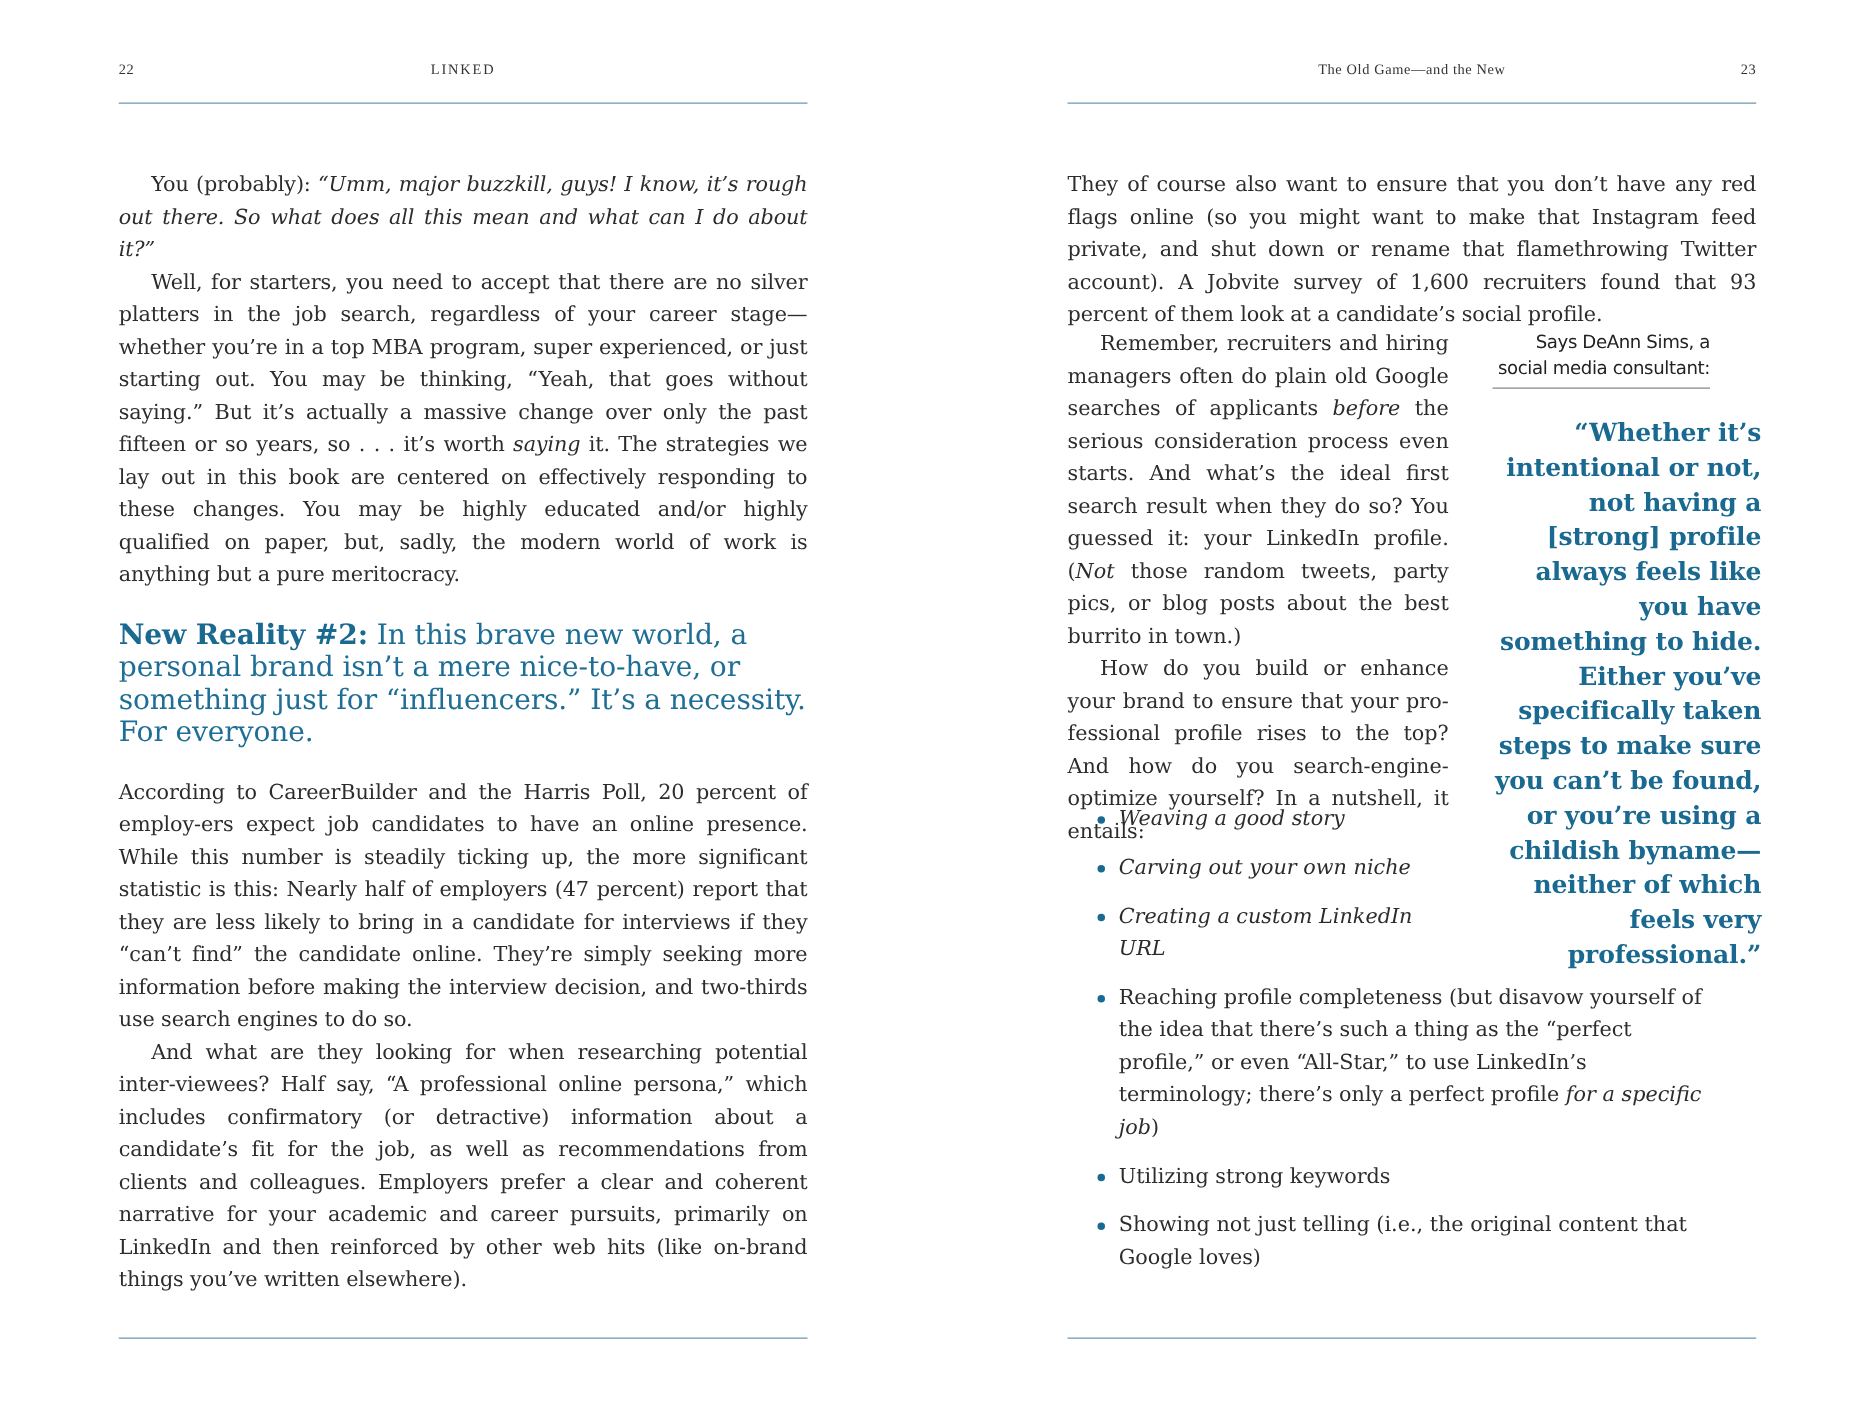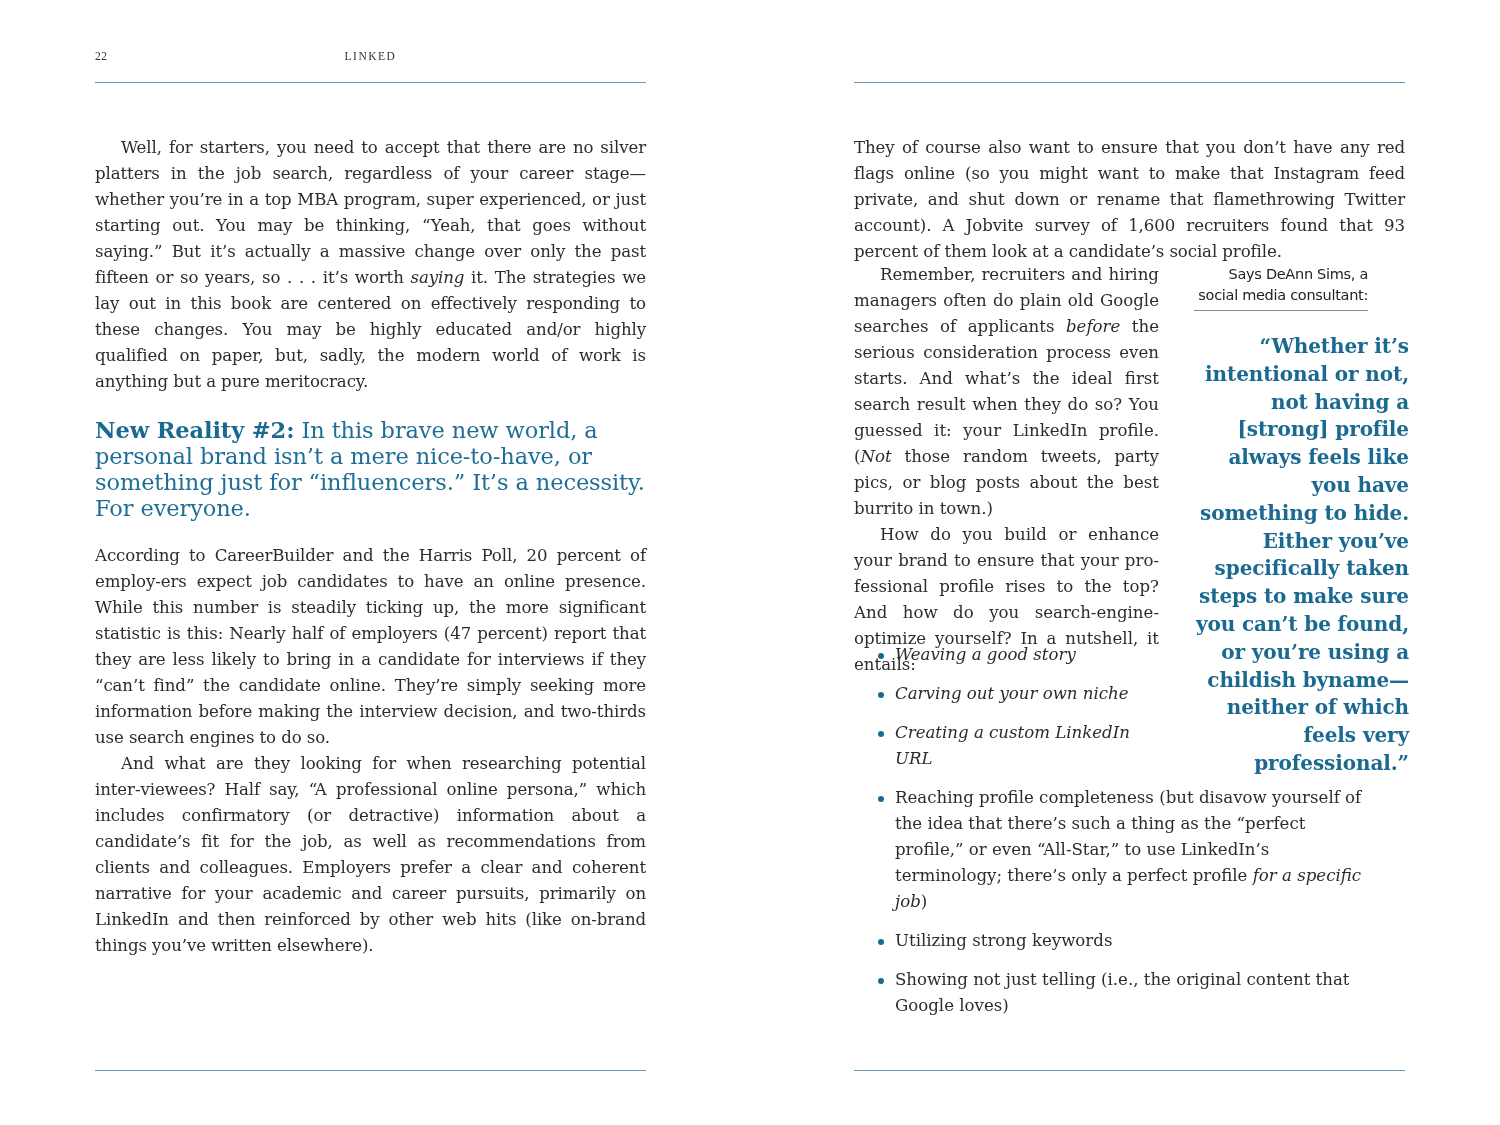--- a/index.html
+++ b/index.html
@@ -55,32 +55,37 @@
 <body>
 
 <div class="page left">
   <div class="runhead">
     <span class="num">22</span>
     <span class="title">LINKED</span>
   </div>
   <div class="rule top"></div>
 
   <div class="body">
+    <p class="ind"><span>You (probably): </span><em>“Umm, major buzzkill, guys! I know, it’s rough out there. So what does all this mean and what can I do about it?”</em></p>
     <p class="ind"><span>Well, for starters, you need to accept that there are no silver platters in the job search, regardless of your career stage—whether you’re in a top MBA program, super experienced, or just starting out. You may be thinking, “Yeah, that goes without saying.” But it’s actually a massive change over only the past fifteen or so years, so . . . it’s worth </span><em>saying</em><span> it. The strategies we lay out in this book are centered on effectively responding to these changes. You may be highly educated and/or highly qualified on paper, but, sadly, the modern world of work is anything but a pure meritocracy.</span></p>
 
     <div class="headline"><span class="lead">New Reality #2:</span><span> In this brave new world, a personal brand isn’t a mere nice-to-have, or something just for “influencers.” It’s a necessity. For everyone.</span></div>
 
     <p>According to CareerBuilder and the Harris Poll, 20 percent of employ-ers expect job candidates to have an online presence. While this number is steadily ticking up, the more significant statistic is this: Nearly half of employers (47 percent) report that they are less likely to bring in a candidate for interviews if they “can’t find” the candidate online. They’re simply seeking more information before making the interview decision, and two-thirds use search engines to do so.</p>
     <p class="ind">And what are they looking for when researching potential inter-viewees? Half say, “A professional online persona,” which includes confirmatory (or detractive) information about a candidate’s fit for the job, as well as recommendations from clients and colleagues. Employers prefer a clear and coherent narrative for your academic and career pursuits, primarily on LinkedIn and then reinforced by other web hits (like on-brand things you’ve written elsewhere).</p>
   </div>
 
   <div class="rule bottom"></div>
 </div>
 
 <div class="page right">
+  <div class="runhead">
+    <span class="title">The Old Game—and the New</span>
+    <span class="num">23</span>
+  </div>
   <div class="rule top"></div>
 
   <div class="body">
     <p>They of course also want to ensure that you don’t have any red flags online (so you might want to make that Instagram feed private, and shut down or rename that flamethrowing Twitter account). A Jobvite survey of 1,600 recruiters found that 93 percent of them look at a candidate’s social profile.</p>
   </div>
 
   <div class="col-narrow">
     <p class="ind"><span>Remember, recruiters and hiring managers often do plain old Google searches of applicants </span><em>before</em><span> the serious consideration process even starts. And what’s the ideal first search result when they do so? You guessed it: your LinkedIn profile. (</span><em>Not</em><span> those random tweets, party pics, or blog posts about the best burrito in town.)</span></p>
     <p class="ind">How do you build or enhance your brand to ensure that your pro-fessional profile rises to the top? And how do you search-engine-optimize yourself? In a nutshell, it entails:</p>
   </div>

